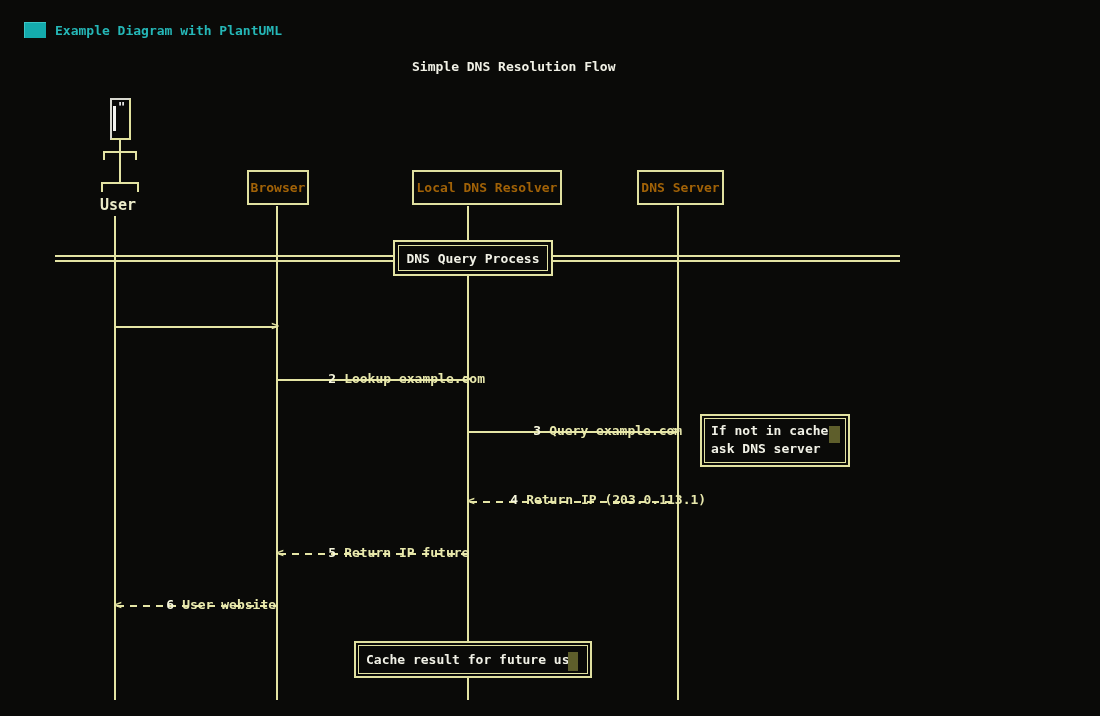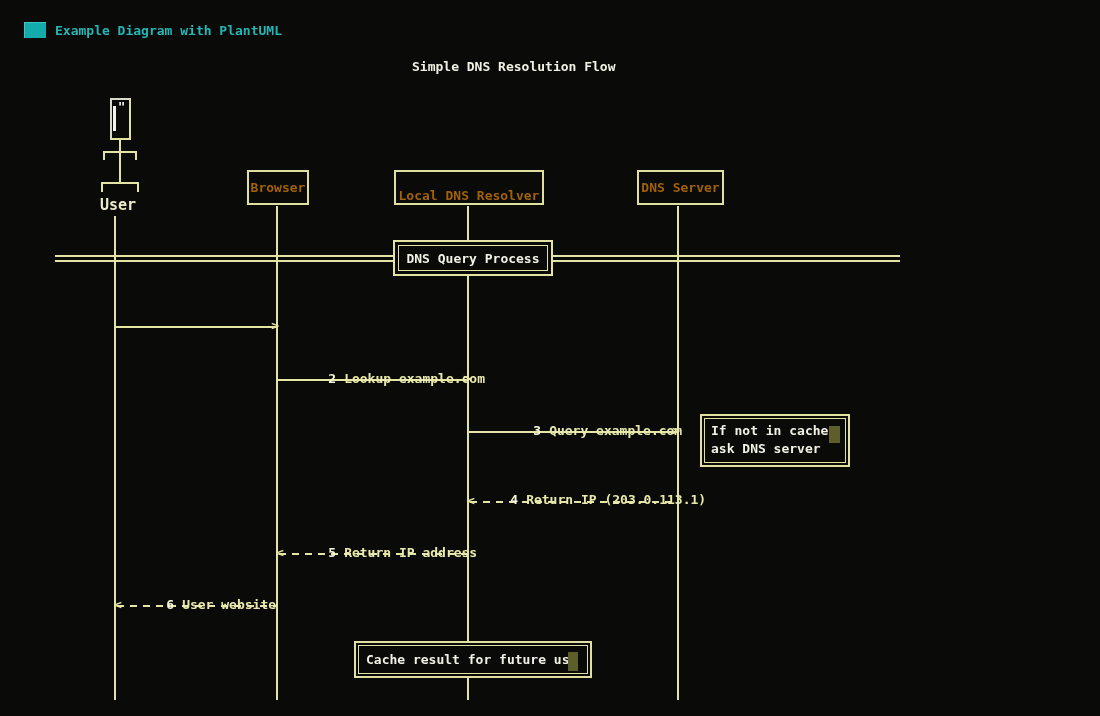--- a/index.html
+++ b/index.html
@@ -86,21 +86,21 @@
     <div class="abs a-line" style="left:119px; top:151px; width:2px; height:31px;"></div>
     <div class="abs a-line" style="left:101px; top:182px; width:38px; height:2px;"></div>
     <div class="abs a-line" style="left:101px; top:182px; width:2px; height:10px;"></div>
     <div class="abs a-line" style="left:137px; top:182px; width:2px; height:10px;"></div>
     <div class="abs a-label">User</div>
   </div>
 
   <div class="abs pbox" style="left:247px; width:62px;">
     <span>Browser</span>
   </div>
-  <div class="abs pbox" style="left:394px; width:150px;align-items:flex-end;">
+  <div class="abs pbox" style="left:412px; width:150px;">
     <span>Local DNS Resolver</span>
   </div>
   <div class="abs pbox" style="left:637px; width:87px;">
     <span>DNS Server</span>
   </div>
 
   <div class="abs div-line" style="left:55px; top:255px; width:845px;"></div>
   <div class="abs div-line" style="left:55px; top:260px; width:845px;"></div>
   <div class="abs div-box">
     <div class="div-box-inner">
@@ -135,21 +135,21 @@
   </div>
 
   <div class="abs msg-label" style="left:479px; top:477px;">
     <span class="msg-num">4</span><span class="msg-text">Return IP (203.0.113.1)</span>
   </div>
   <div class="abs arrow dashed" style="left:470px; top:501px; width:208px;">
     <span class="ahead l">&lt;</span>
   </div>
 
   <div class="abs msg-label" style="left:297px; top:530px;">
-    <span class="msg-num">5</span><span class="msg-text">Return IP address</span>
+    <span class="msg-num">5</span><span class="msg-text">Return IP future</span>
   </div>
   <div class="abs arrow dashed" style="left:279px; top:553px; width:189px;">
     <span class="ahead l">&lt;</span>
   </div>
 
   <div class="abs msg-label" style="left:135px; top:582px;">
     <span class="msg-num">6</span><span class="msg-text">User website</span>
   </div>
   <div class="abs arrow dashed" style="left:117px; top:605px; width:160px;">
     <span class="ahead l">&lt;</span>

